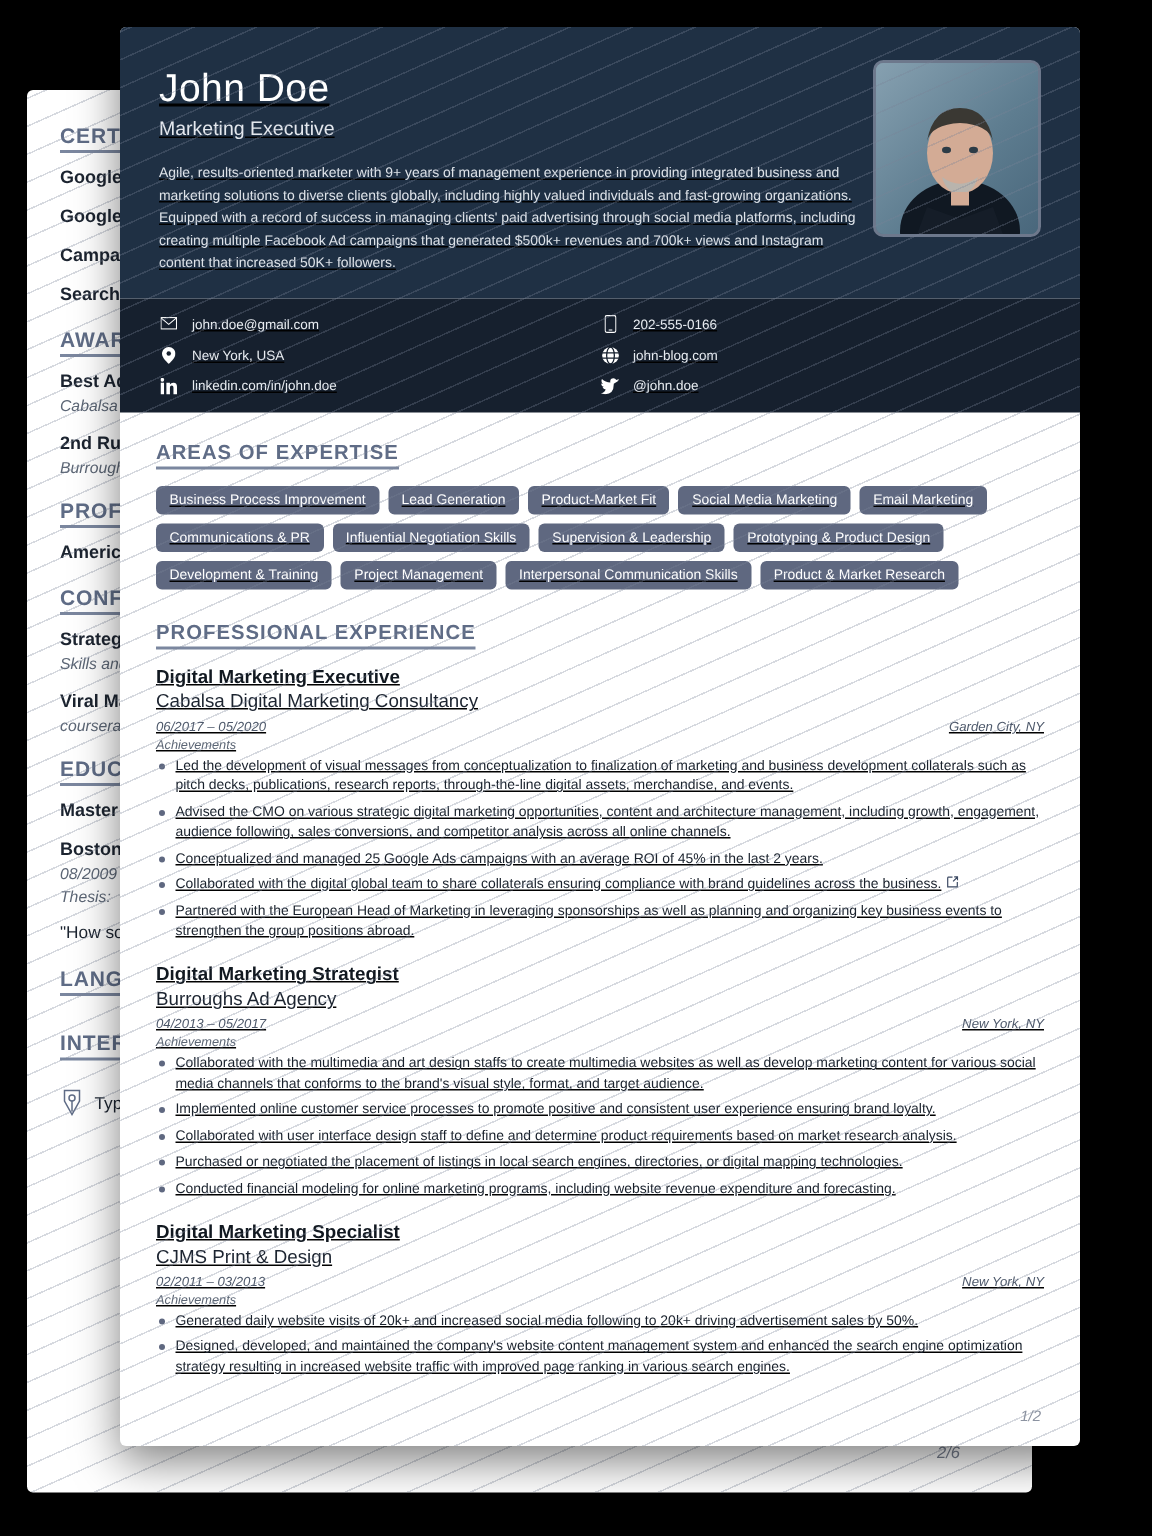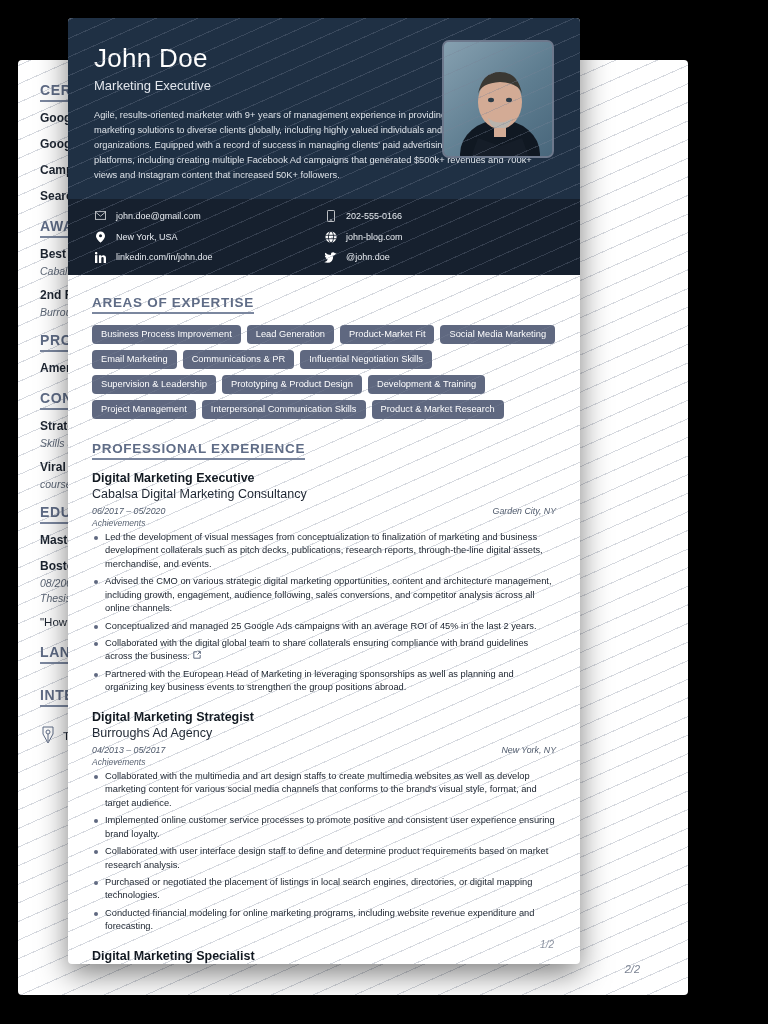--- a/index.html
+++ b/index.html
@@ -46,26 +46,27 @@
       rgba(120,130,150,0.30) 16px, rgba(120,130,150,0.30) 17px);
   }
   .back-pagenum {
     position: absolute; right: 48px; bottom: 20px;
     font-style: italic; font-size: 11px; color: #7a8292;
   }
 
   
   .front-page {
     position: absolute;
-    left: 68px; top: 18px;
-    width: 512px; height: 946px;
+    left: 80px; top: 18px;
+    width: 640px; height: 946px;
     background: #fff;
     border-radius: 4px;
     box-shadow: 0 10px 30px rgba(0,0,0,0.5);
     overflow: hidden;
+    text-decoration: underline;
   }
 
   
   .header {
     background: #1f3044; color: #fff;
     padding: 26px 26px 16px 26px;
     position: relative;
   }
   .name { font-size: 26px; font-weight: normal; letter-spacing: .3px; line-height: 1.1; }
   .title { font-size: 13px; margin-top: 5px; color: #e4e8ee; font-weight: normal; }
@@ -161,21 +162,21 @@
         <div class="bp-icon-row">
           <span><svg width="16" height="18" viewBox="0 0 16 18">
               <path d="M3 1 h10 v7 l-5 9 l-5-9 z" fill="none" stroke="#5f6c86"></path>
               <circle cx="8" cy="6" r="2" fill="none" stroke="#5f6c86"></circle>
               <line x1="8" y1="8" x2="8" y2="15" stroke="#5f6c86"></line>
             </svg></span>
           <span>Typography</span>
         </div>
       </div>
     <div class="texture"></div>
-    <div class="back-pagenum">2/2</div>
+    <div class="back-pagenum">2/6</div>
   </div>
 
   <div class="front-page">
 
     <div class="header">
       <div class="name">John Doe</div>
       <div class="title">Marketing Executive</div>
       <div class="summary">Agile, results-oriented marketer with 9+ years of management experience in providing integrated business and marketing solutions to diverse clients globally, including highly valued individuals and fast-growing organizations. Equipped with a record of success in managing clients' paid advertising through social media platforms, including creating multiple Facebook Ad campaigns that generated $500k+ revenues and 700k+ views and Instagram content that increased 50K+ followers.</div>
       <div class="photo">
         <svg width="112" height="118" viewBox="0 0 112 118">

